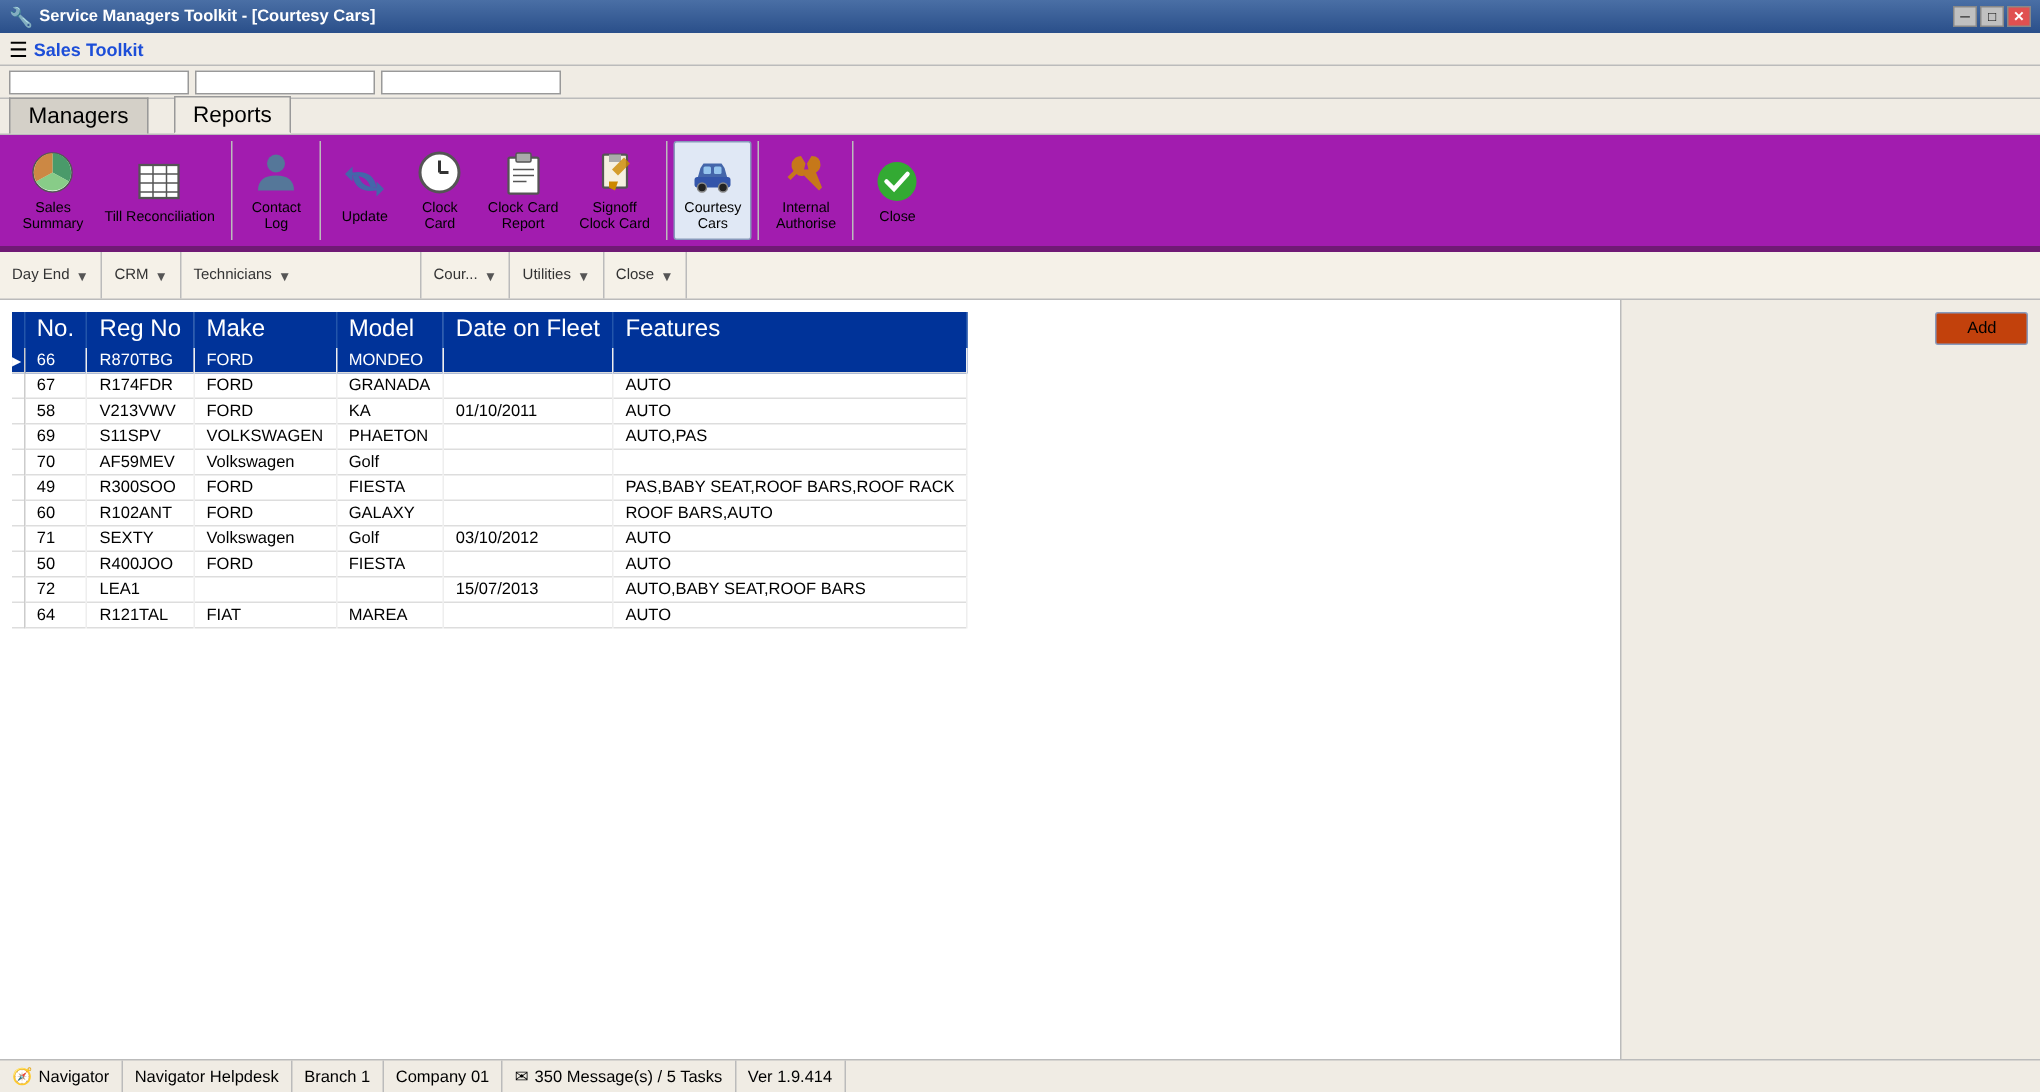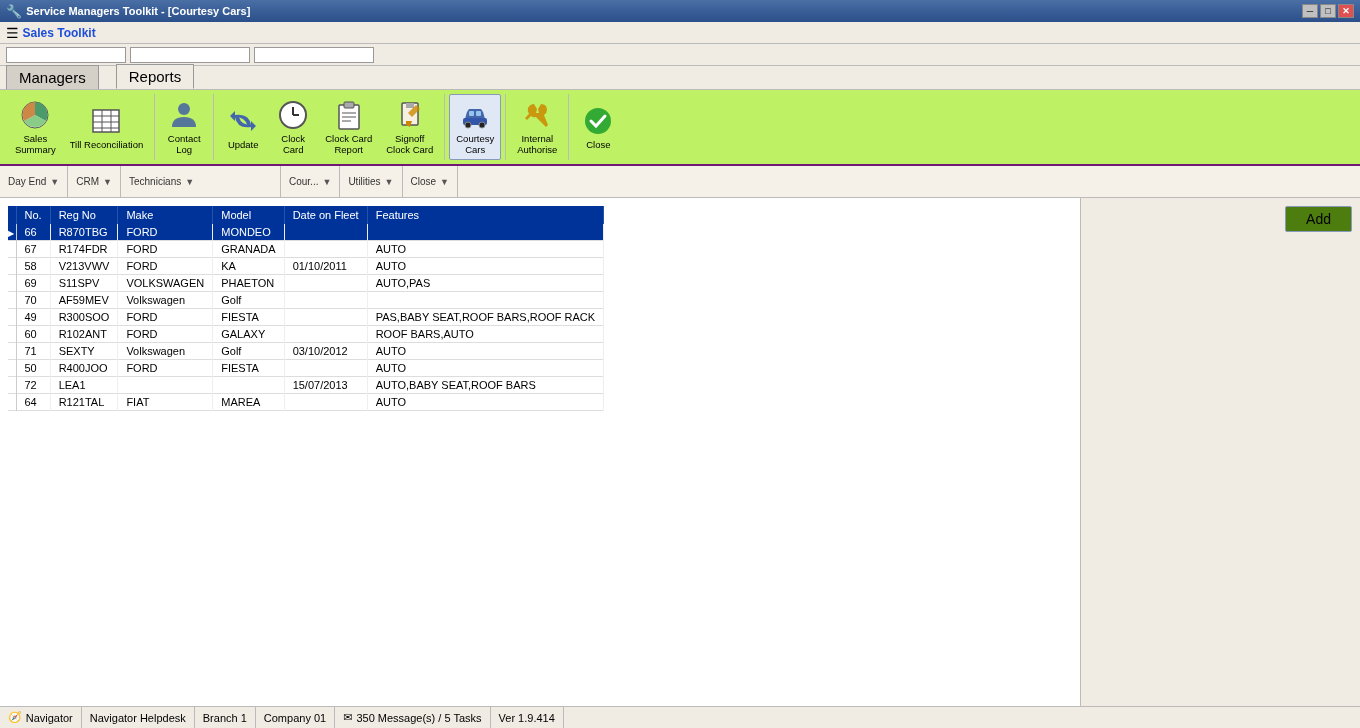--- a/index.html
+++ b/index.html
@@ -74,26 +74,26 @@
       margin-right: 17px;
     }
     .tab.active {
       background: #f0ece4;
       border-bottom: 1px solid #f0ece4;
       z-index: 1;
     }
 
     
     #toolbar {
-      background: #bef264;
+      background: #a21caf;
       padding: 4px 8px;
       display: flex;
       align-items: center;
       gap: 2px;
-      border-bottom: 2px solid #701a75;
+      border-bottom: 4px solid #701a75;
     }
     .toolbar-group {
       display: flex;
       align-items: stretch;
       border-right: 1px solid #bbb;
       padding-right: 4px;
       margin-right: 2px;
     }
     .toolbar-group:last-child { border-right: none; }
     .toolbar-btn {
@@ -158,21 +158,21 @@
       width: auto;
       min-width: 560px;
     }
     thead tr {
       background: #003399;
       color: white;
     }
     thead th {
       padding: 3px 8px;
       text-align: left;
-      font-size: 11px;
+      font-size: 16px;
       font-weight: normal;
       border-right: 1px solid #2255aa;
       white-space: nowrap;
     }
     tbody tr {
       border-bottom: 1px solid #ddd;
     }
     tbody tr.selected { background: #003399; color: white; }
     tbody td {
       padding: 2px 8px;
@@ -194,24 +194,24 @@
     #right-panel {
       width: 280px;
       background: #f0ece4;
       padding: 8px;
       border-left: 1px solid #bbb;
       display: flex;
       flex-direction: column;
       align-items: flex-end;
     }
     .add-btn {
-      background: #4d7c0f;
+      background: #c2410c;
       border: 1px solid #8899bb;
       padding: 4px 20px;
-      font-size: 14px;
+      font-size: 11px;
       cursor: pointer;
       border-radius: 2px;
       color: #000;
     }
 
     
     #status-bar {
       background: #f0ece4;
       height: 22px;
       display: flex;

